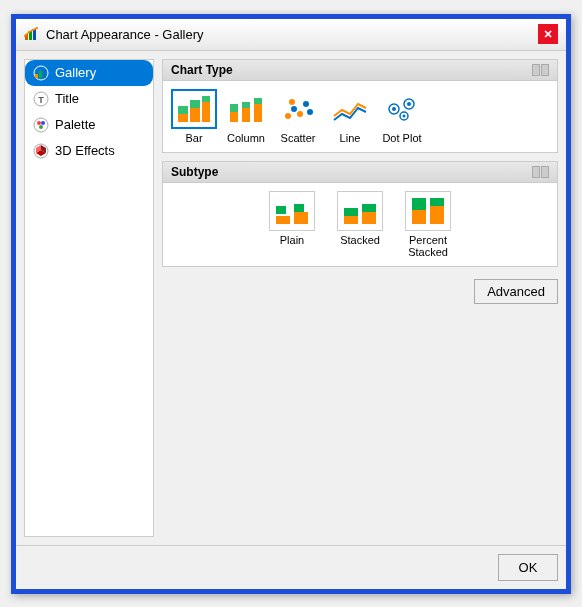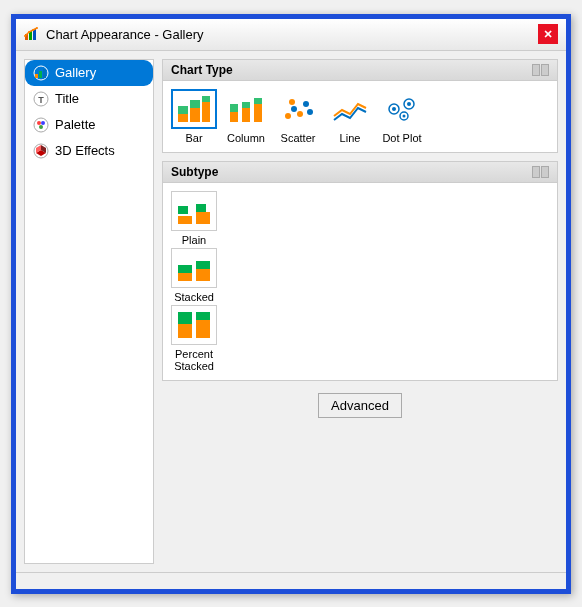--- a/index.html
+++ b/index.html
@@ -134,23 +134,23 @@
     }
     .chart-item-icon.unselected {
       border-color: transparent;
     }
     .chart-item-label {
       font-size: 11px;
       color: #000;
     }
     .subtype-grid {
       display: flex;
-      flex-direction: column;
+      flex-direction: row;
       padding: 8px;
-      gap: 2px;
+      gap: 22px;
       align-items: flex-start;
       justify-content: center;
     }
     .subtype-item {
       display: flex;
       flex-direction: column;
       align-items: center;
       gap: 3px;
       cursor: pointer;
     }
@@ -163,21 +163,21 @@
       align-items: center;
       justify-content: center;
     }
     .subtype-item-label {
       font-size: 11px;
       text-align: center;
       color: #000;
     }
     .advanced-row {
       display: flex;
-      justify-content: center;
+      justify-content: flex-end;
       padding: 4px 0;
     }
     .advanced-btn {
       padding: 4px 12px;
       background: #f0f0f0;
       border: 1px solid #aaa;
       cursor: pointer;
       font-size: 13px;
     }
     .spacer { flex: 1; }
@@ -411,14 +411,15 @@
 
       <div class="advanced-row">
         <button class="advanced-btn">Advanced</button>
       </div>
 
       <div class="spacer"></div>
     </div>
   </div>
 
   <div class="dialog-footer">
+    <button class="footer-btn">OK</button>
   </div>
 </div>
 
 </body></html>

